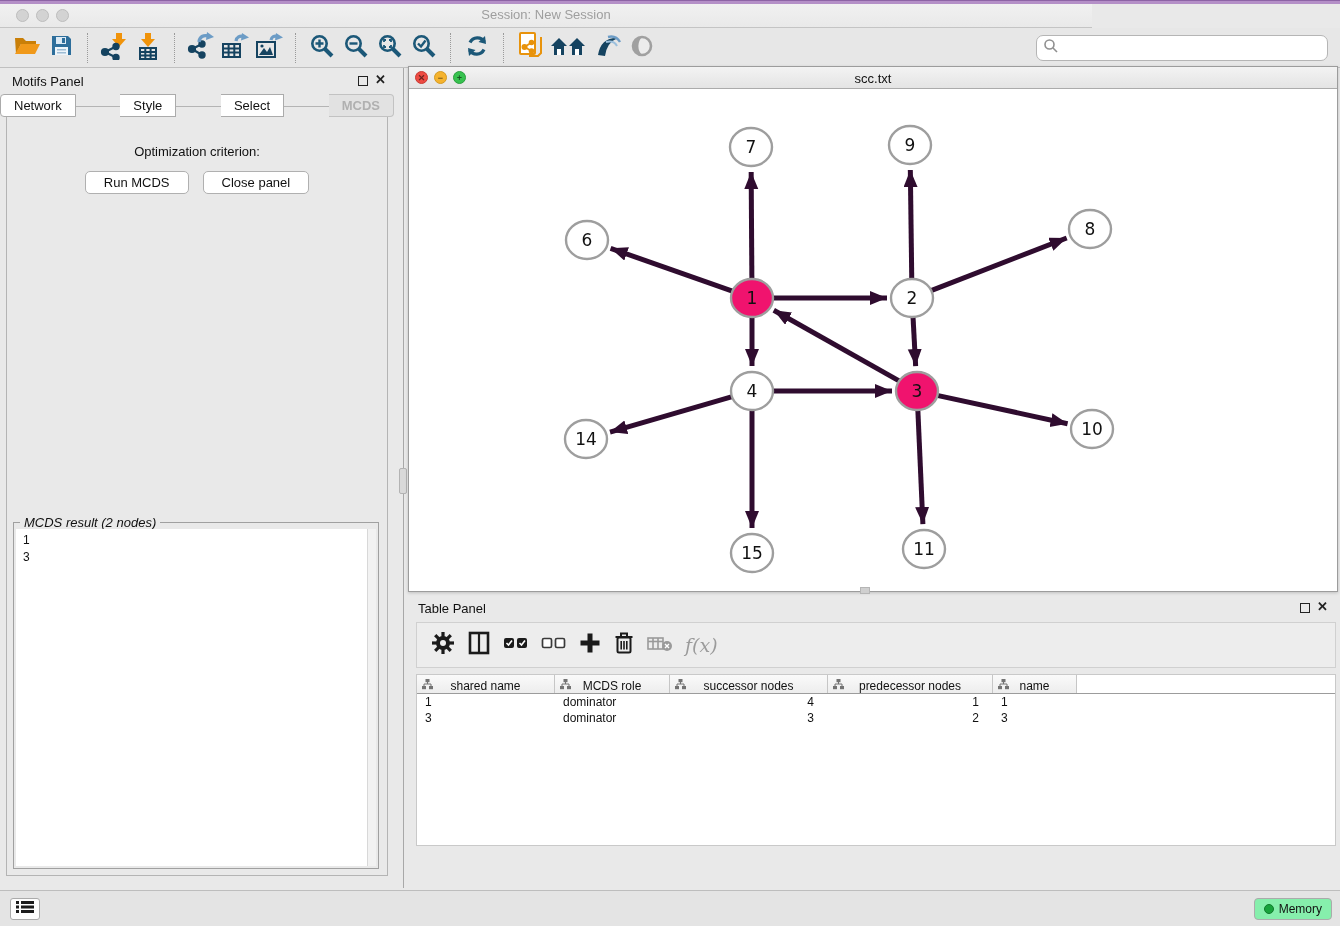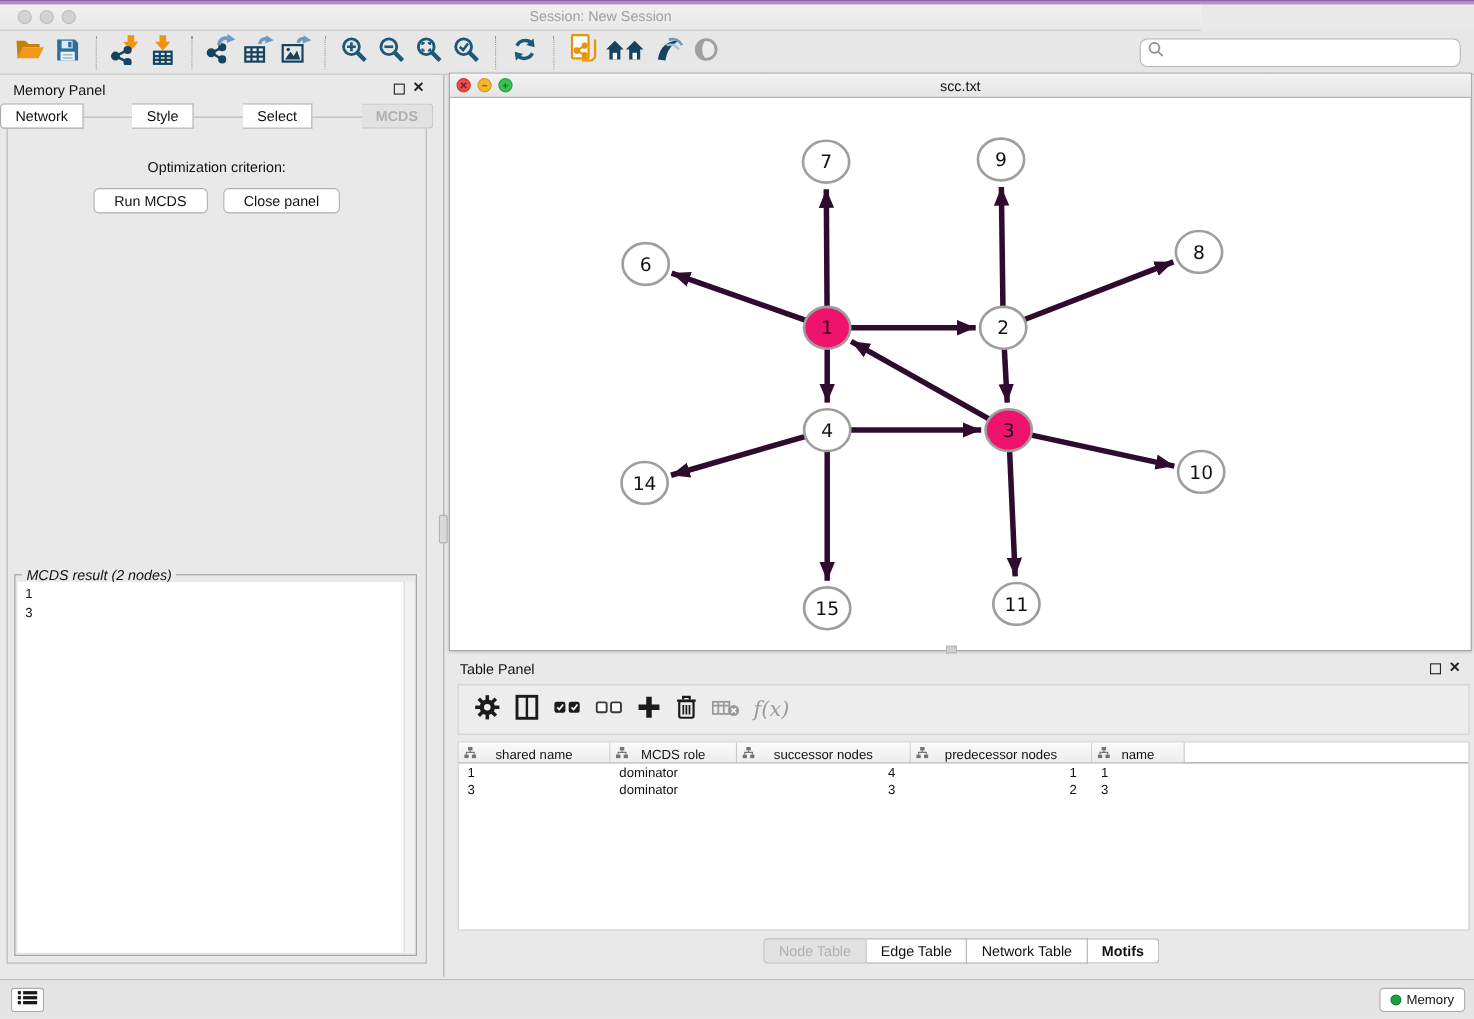--- a/index.html
+++ b/index.html
@@ -85,21 +85,21 @@
     display:flex; align-items:flex-end; justify-content:center; gap:0; position:relative; }
   .hcell .sort-ic { position:absolute; left:5px; top:4px; }
   .trow { display:flex; height:16px; }
   .tcell { font-size:12px; color:#111; line-height:16px; overflow:hidden; white-space:nowrap; }
   #tp-tabs { position:absolute; left:0; right:0; bottom:14px; display:flex; justify-content:center; }
 
   
   #statusbar { position:absolute; left:0; top:890px; width:1340px; height:36px; background:#e4e4e4; border-top:1px solid #bdbdbd; }
   #task-btn { position:absolute; left:10px; top:7px; width:30px; height:22px; background:#fdfdfd; border:1px solid #ababab; border-radius:3px;
     display:flex; align-items:center; justify-content:center; }
-  #memory-btn { position:absolute; right:8px; top:7px; height:22px; background:#ffffff; border:1px solid #ababab; border-radius:4px;
+  #memory-btn { position:absolute; right:8px; top:7px; height:22px; background:#86efac; border:1px solid #ababab; border-radius:4px;
     display:flex; align-items:center; gap:5px; padding:0 9px; font-size:12px; color:#111; }
   #memory-dot { width:10px; height:10px; border-radius:50%; background:#18a33c; border:1px solid #0f7c2c; }
 </style>
 </head>
 <body>
 
 <div id="titlebar">
   <div id="purple-strip"></div>
   <span class="traffic gray" style="left:16px"></span>
   <span class="traffic gray" style="left:36px"></span>
@@ -262,21 +262,21 @@
     <span><svg width="16" height="16" viewBox="0 0 16 16">
           <circle cx="6.5" cy="6.5" r="4.5" stroke="#8f8f8f" stroke-width="1.6" fill="none"></circle>
           <line x1="10" y1="10" x2="14" y2="14" stroke="#8f8f8f" stroke-width="1.6"></line>
         </svg></span>
     <input id="search-input" placeholder="" style="">
   </div>
 </div>
 
 <div id="control-panel">
   <div id="cp-header">
-    <span id="cp-title">Memory Panel</span>
+    <span id="cp-title">Motifs Panel</span>
     <span id="cp-float" class="float-ic"></span>
     <span id="cp-close" class="close-ic">✕</span>
   </div>
   <div class="tabrow" id="cp-tabs">
       <div class="tab">Network</div>
       <div class="tab">Style</div>
       <div class="tab">Select</div>
       <div class="tab selected">MCDS</div>
     </div>
   <div id="cp-content">
@@ -478,26 +478,20 @@
         <div class="trow">
           <div class="tcell" style="width: 138px; text-align: left; padding: 0px 0px 0px 8px;">3</div>
           <div class="tcell" style="width: 115px; text-align: left; padding: 0px 0px 0px 8px;">dominator</div>
           <div class="tcell" style="width: 158px; text-align: right; padding: 0px 14px 0px 0px;">3</div>
           <div class="tcell" style="width: 165px; text-align: right; padding: 0px 14px 0px 0px;">2</div>
           <div class="tcell" style="width: 84px; text-align: left; padding: 0px 0px 0px 8px;">3</div>
         </div>
       </div>
   </div>
 
-  <div id="tp-tabs" class="tabrow">
-      <div class="tab selected">Node Table</div>
-      <div class="tab">Edge Table</div>
-      <div class="tab">Network Table</div>
-      <div class="tab">Motifs</div>
-    </div>
 </div>
 
 <div id="statusbar">
   <span id="task-btn">
     <span><svg width="18" height="14" viewBox="0 0 18 14">
           <g fill="#1b1b1b">
             <rect x="0" y="1" width="3" height="3"></rect>
             <rect x="5" y="1" width="13" height="3"></rect>
             <rect x="0" y="5.5" width="3" height="3"></rect>
             <rect x="5" y="5.5" width="13" height="3"></rect>

